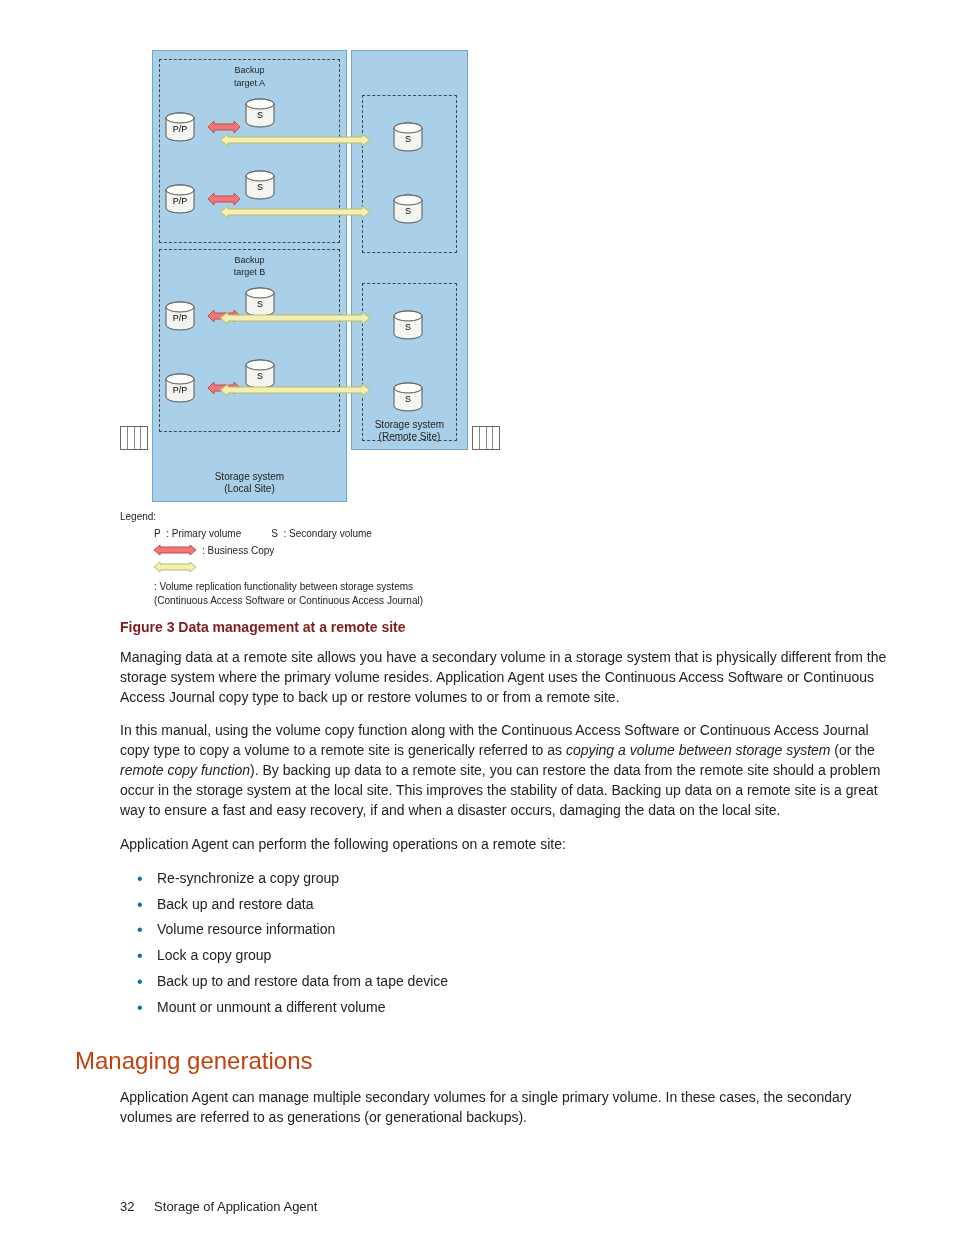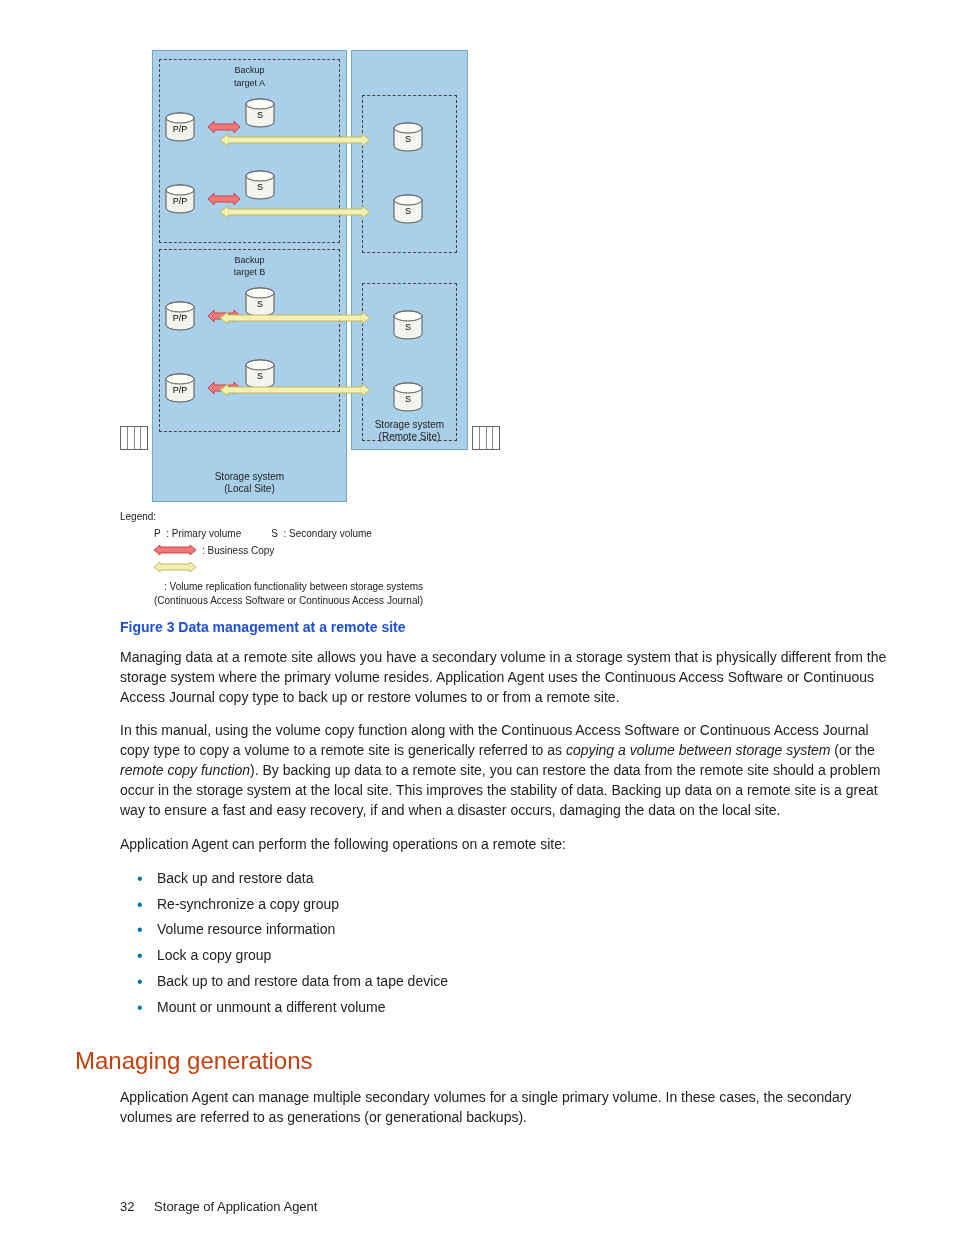--- a/index.html
+++ b/index.html
@@ -15,21 +15,21 @@
   .page {
     padding: 50px 50px 20px 75px;
     box-sizing: border-box;
     width: 954px;
   }
   .figure-wrap {
     margin-left: 45px;
     margin-bottom: 10px;
   }
   .figure-caption {
-    color: #1d4ed8;
+    color: #7f1d1d;
     font-weight: bold;
     font-size: 14px;
     margin: 6px 0 10px 45px;
   }
   .body-text {
     margin: 0 10px 14px 45px;
   }
   .italic { font-style: italic; }
   ul.ops {
     list-style: none;
@@ -137,21 +137,20 @@
   }
   .legend {
     font-size: 10px;
     margin-top: 8px;
   }
   .legend-row {
     display: flex;
     align-items: center;
     gap: 6px;
     margin: 3px 0 3px 34px;
-    text-align: right;
   }
   .legend-row.top { margin-left: 34px; gap: 30px; }
   .legend-arrow {
     width: 42px; height: 12px; display: inline-block;
   }
   .connector-layer {
     position: absolute;
     left: 0; top: 0; width: 380px; height: 400px;
     pointer-events: none;
   }
@@ -363,22 +362,22 @@
 
   <p class="body-text">Managing data at a remote site allows you have a secondary volume in a storage system that is physically different from the storage system where the primary volume resides. Application Agent uses the Continuous Access Software or Continuous Access Journal copy type to back up or restore volumes to or from a remote site.</p>
 
   <p class="body-text">
     <span>In this manual, using the volume copy function along with the Continuous Access Software or Continuous Access Journal copy type to copy a volume to a remote site is generically referred to as </span><span class="italic">copying a volume between storage system</span><span> (or the </span><span class="italic">remote copy function</span><span>). By backing up data to a remote site, you can restore the data from the remote site should a problem occur in the storage system at the local site. This improves the stability of data. Backing up data on a remote site is a great way to ensure a fast and easy recovery, if and when a disaster occurs, damaging the data on the local site.</span>
   </p>
 
   <p class="body-text">Application Agent can perform the following operations on a remote site:</p>
 
   <ul class="ops">
+    <li>Re-synchronize a copy group</li>
     <li>Back up and restore data</li>
-    <li>Re-synchronize a copy group</li>
     <li>Volume resource information</li>
     <li>Lock a copy group</li>
     <li>Back up to and restore data from a tape device</li>
     <li>Mount or unmount a different volume</li>
   </ul>
 
   <h2 class="section">Managing generations</h2>
 
   <p class="body-text">Application Agent can manage multiple secondary volumes for a single primary volume. In these cases, the secondary volumes are referred to as generations (or generational backups).</p>
 

